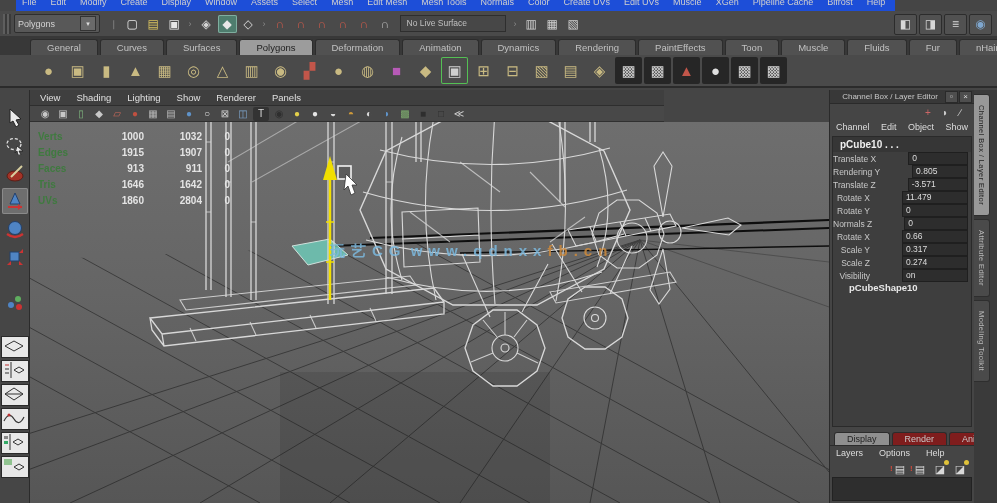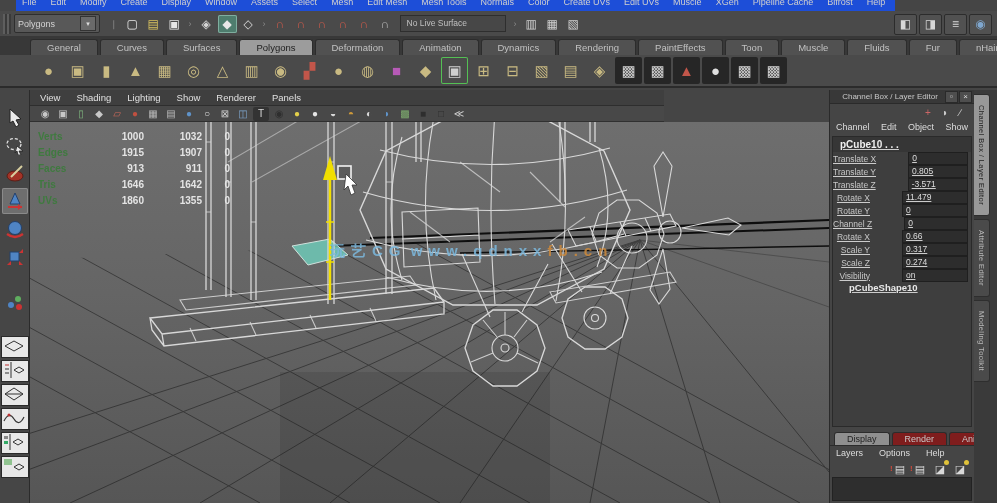--- a/index.html
+++ b/index.html
@@ -61,21 +61,21 @@
   .wm-orange{color:#cf8a3a;letter-spacing:6px;}
   
   .channelbox{position:absolute;left:829px;top:90px;width:145px;bottom:0;background:#454545;border-left:1px solid #2a2a2a;box-sizing:border-box;}
   .cb-head{height:13px;background:#383838;border-bottom:1px solid #2a2a2a;display:flex;align-items:center;padding:0 2px 0 6px;}
   .cb-title{flex:1;font-size:8px;color:#c8c8c8;text-align:center;white-space:nowrap;overflow:hidden;}
   .cb-winbtn{width:11px;height:10px;font-size:8px;line-height:10px;text-align:center;background:#4e4e4e;border:1px solid #2a2a2a;margin-left:1px;color:#ddd;}
   .cb-icons{height:16px;display:flex;justify-content:flex-end;align-items:center;padding-right:6px;}
   .cb-icons .ic{width:14px;height:13px;line-height:13px;font-size:10px;}
   .cb-menus{height:14px;display:flex;align-items:center;padding:0 6px;justify-content:space-between;}
   .cb-menu{font-size:9px;color:#ddd;}
-  .cb-body{position:absolute;left:2px;right:2px;top:46px;bottom:76px;background:#3e3e3e;border:1px solid #2a2a2a;overflow:hidden;text-decoration:underline;}
+  .cb-body{position:absolute;left:2px;right:2px;top:46px;bottom:76px;background:#3e3e3e;border:1px solid #2a2a2a;overflow:hidden;}
   .cb-obj{font-size:10px;font-weight:bold;color:#f0f0f0;background:#363636;padding:2px 0 2px 7px;}
   .cb-row{height:13px;display:flex;justify-content:flex-end;align-items:center;padding-right:3px;gap:28px;}
   .cb-lbl{font-size:8.5px;color:#c8c8c8;margin-right:4px;white-space:nowrap;}
   .cb-val{width:58px;height:11px;background:#2d2d2d;border:1px solid #1f1f1f;font-size:8.5px;color:#ddd;padding:0 3px;line-height:11px;}
   .cb-shapes{font-size:9px;font-weight:bold;color:#e2e2e2;padding:4px 0 1px 5px;}
   .cb-shape{font-size:9.5px;font-weight:bold;color:#e8e8e8;padding-left:16px;}
   
   .lt{position:absolute;left:0;right:0;bottom:0;height:74px;background:#454545;}
   .lt-tabs{display:flex;align-items:flex-end;height:16px;padding-left:4px;}
   .lt-tabs .mi{font-size:9px;color:#c8c8c8;background:#7f1d1d;border:1px solid #2c2c2c;border-bottom:none;border-radius:3px 3px 0 0;padding:1px 12px;margin-right:2px;}
@@ -452,21 +452,21 @@
         </div>
         <div class="hud-row">
           <span class="hud-label">Tris</span>
           <span class="hud-a">1646</span>
           <span class="hud-b">1642</span>
           <span class="hud-c">0</span>
         </div>
         <div class="hud-row">
           <span class="hud-label">UVs</span>
           <span class="hud-a">1860</span>
-          <span class="hud-b">1355</span>
+          <span class="hud-b">2804</span>
           <span class="hud-c">0</span>
         </div>
       </div>
 
     <div class="watermark">
       <span class="wm-blue">玩艺CG</span>
       <span class="wm-blue">www.qdnxx</span><span class="wm-orange">fb.cn</span>
     </div>
   </div>
 
@@ -488,37 +488,37 @@
         <span class="cb-menu">Show</span>
       </div>
     <div class="cb-body">
       <div class="cb-obj">pCube10 . . .</div>
       <div>
           <div class="cb-row">
             <span class="cb-lbl">Translate X</span>
             <span class="cb-val">0</span>
           </div>
           <div class="cb-row">
-            <span class="cb-lbl">Translate Y</span>
+            <span class="cb-lbl">Rendering Y</span>
             <span class="cb-val">0.805</span>
           </div>
           <div class="cb-row">
             <span class="cb-lbl">Translate Z</span>
             <span class="cb-val">-3.571</span>
           </div>
           <div class="cb-row">
             <span class="cb-lbl">Rotate X</span>
             <span class="cb-val">11.479</span>
           </div>
           <div class="cb-row">
             <span class="cb-lbl">Rotate Y</span>
             <span class="cb-val">0</span>
           </div>
           <div class="cb-row">
-            <span class="cb-lbl">Channel Z</span>
+            <span class="cb-lbl">Normals Z</span>
             <span class="cb-val">0</span>
           </div>
           <div class="cb-row">
             <span class="cb-lbl">Rotate X</span>
             <span class="cb-val">0.66</span>
           </div>
           <div class="cb-row">
             <span class="cb-lbl">Scale Y</span>
             <span class="cb-val">0.317</span>
           </div>

